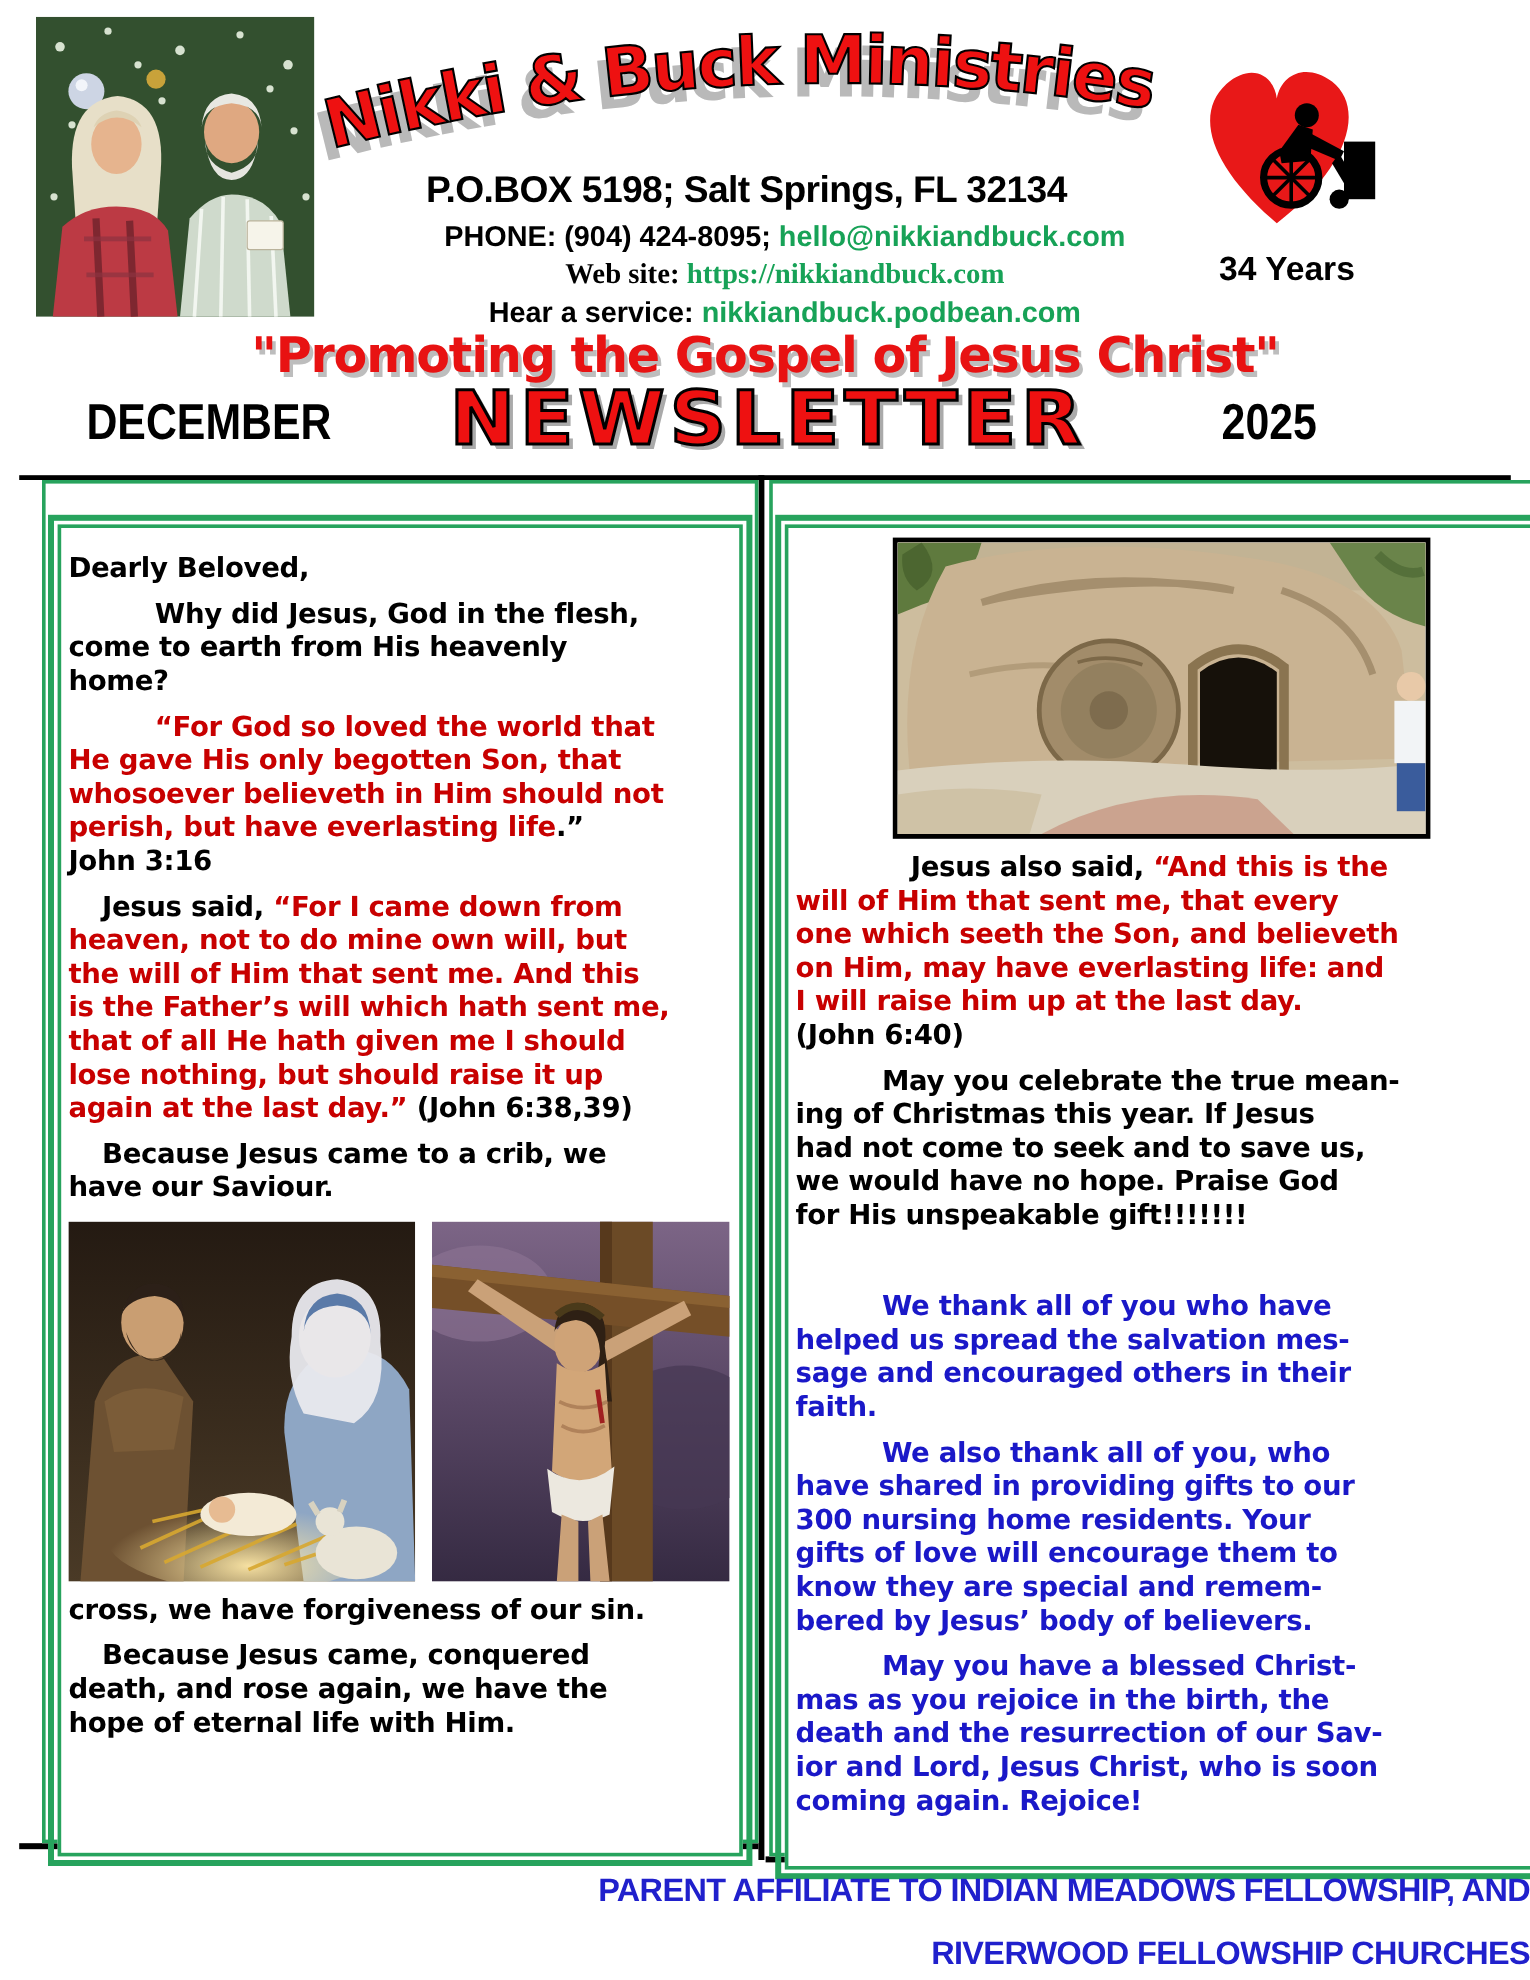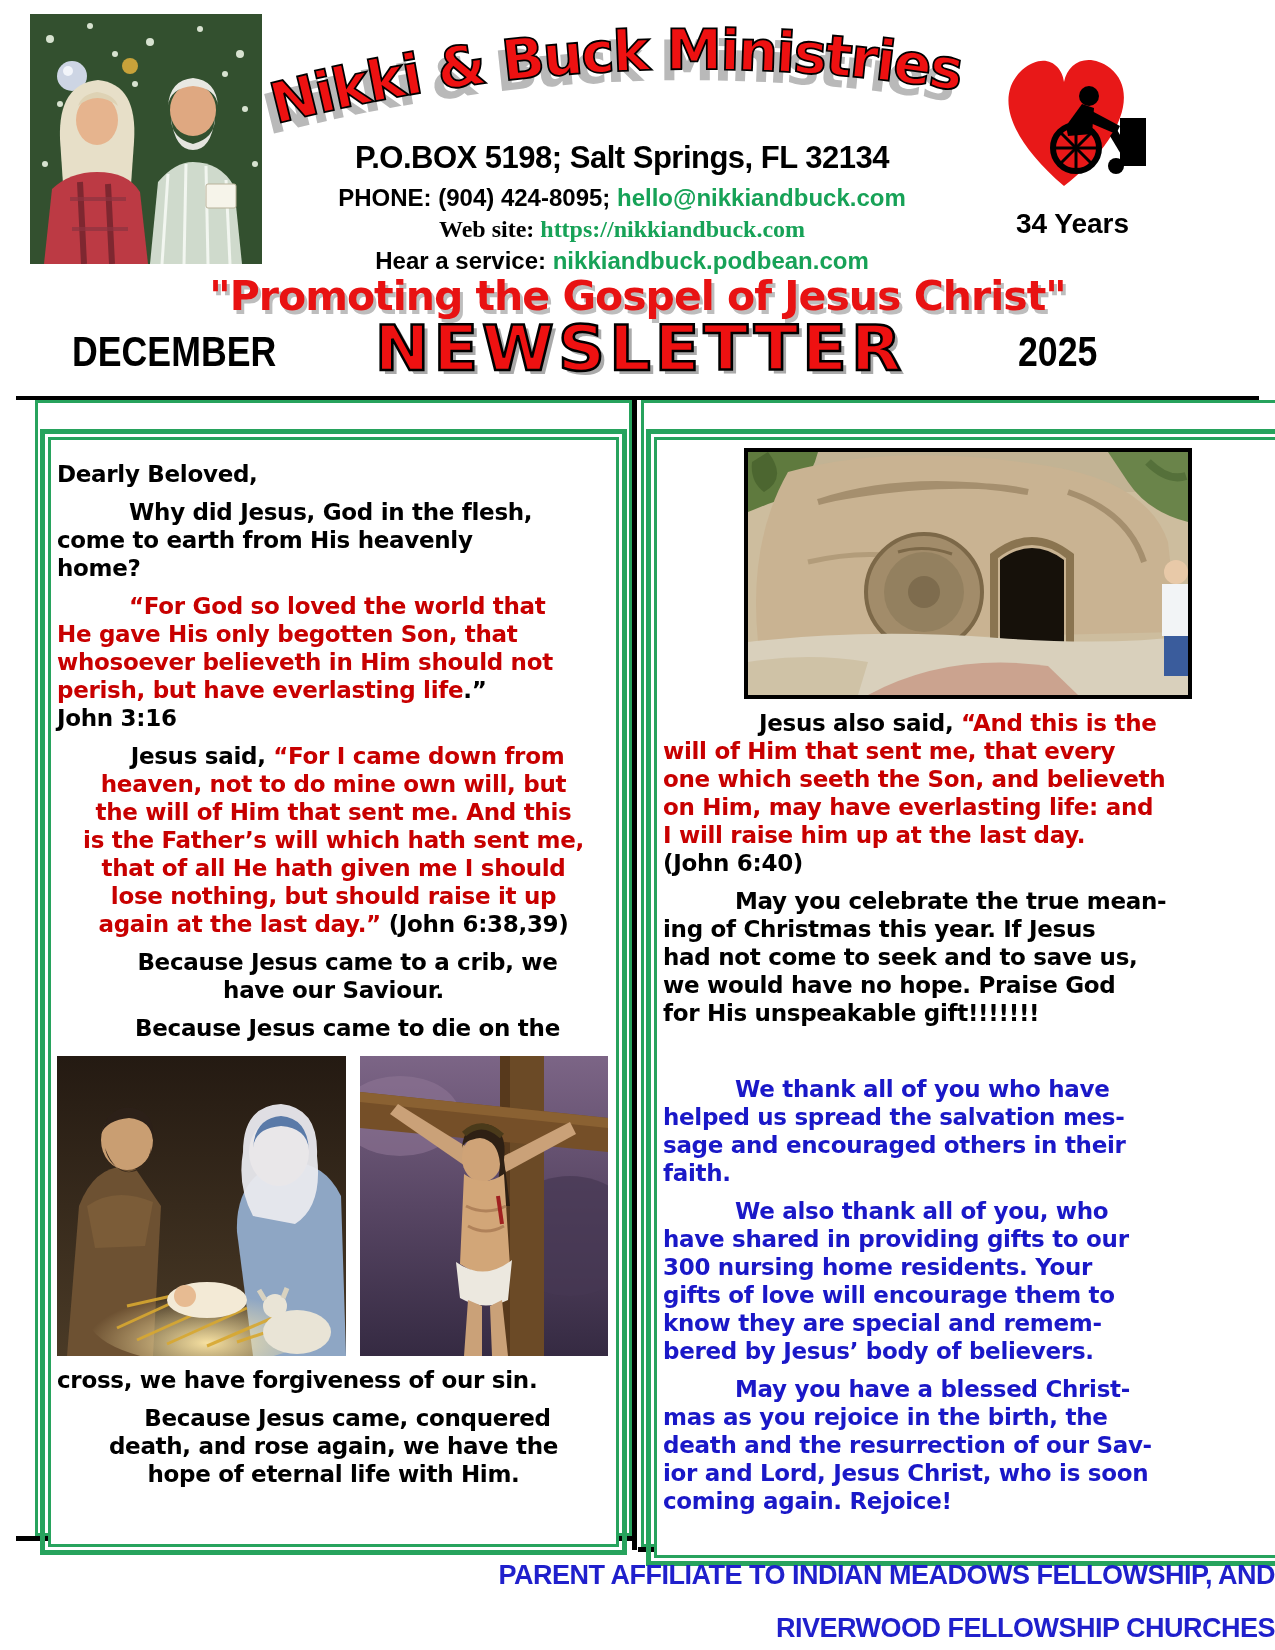--- a/index.html
+++ b/index.html
@@ -4,21 +4,21 @@
 <style>
   html,body{margin:0;padding:0;background:#fff;}
   #page{position:relative;width:1275px;height:1650px;background:#fff;overflow:hidden;
         font-family:"Liberation Sans",sans-serif;}
 
   
   .couple-photo{position:absolute;left:30px;top:14px;width:232px;height:250px;}
   .title-svg{position:absolute;left:262px;top:26px;width:720px;height:118px;}
   .hdr-center{position:absolute;left:262px;width:720px;text-align:center;color:#000;}
   .addr{top:140px;font-size:31px;font-weight:bold;letter-spacing:-0.5px;}
-  .cline{font-size:24px;font-weight:bold;}
+  .cline{font-size:24px;font-weight:bold;margin-left:32px;}
   .c1{top:184px;} .c2{top:216px;font-family:Liberation Serif, serif;} .c3{top:247px;}
   .link-green{color:#17a257;cursor:pointer;}
   .heart-logo{position:absolute;left:992px;top:48px;width:160px;height:145px;}
   .years{position:absolute;left:980px;top:208px;width:185px;text-align:center;
          font-size:28px;font-weight:bold;color:#000;}
   .tagline{position:absolute;left:0;top:272px;width:1275px;text-align:center;
            font-family:"DejaVu Sans",sans-serif;font-size:41px;font-weight:bold;
            color:#e81212;text-shadow:3px 4px 0 #bdbdbd;letter-spacing:-1px;}
   .month,.year{position:absolute;top:328px;font-size:42px;font-weight:bold;color:#000;
                transform:scaleX(.85);transform-origin:left;white-space:nowrap;}
@@ -39,21 +39,21 @@
   .greenbox{position:absolute;box-sizing:border-box;border:3px solid #27a35d;padding:2px;background:#fff;}
   .box-left{left:35px;top:400px;width:597px;height:1136px;}
   .box-right{left:641px;top:400px;width:654px;height:1147px;}
   .frame2{box-sizing:border-box;border:5px solid #27a35d;padding:3px;height:100%;margin-top:24px;}
   .frame3{box-sizing:border-box;border:3px solid #27a35d;height:100%;background:#fff;
           overflow:hidden;padding:2px 6px;}
 
   
   .para{margin:10px 0 0;white-space:pre-line;font-family:"DejaVu Sans",sans-serif;
         font-weight:bold;font-size:23px;line-height:28px;letter-spacing:-0.3px;color:#000;}
-  .ind-none{text-indent:0;} .ind-sm{text-indent:28px;text-align:center;} .ind-lg{text-indent:72px;} .ind-xl{text-indent:96px;}
+  .ind-none{text-indent:0;} .ind-sm{text-indent:28px;} .ind-lg{text-indent:72px;} .ind-xl{text-indent:96px;}
   .gap-xl{margin-top:48px;}
   .c-black{color:#000;} .c-red{color:#c80000;} .c-blue{color:#1a18c8;} .c-green{color:#17a257;}
   .first-para{margin-top:18px;}
 
   .images-row{display:flex;gap:14px;margin-top:14px;height:300px;}
   .nativity{width:289px;height:300px;} .crucifix{width:248px;height:300px;}
   .tomb-wrap{width:440px;height:243px;margin:6px auto 0;border:4px solid #000;}
   .tomb-wrap svg{display:block;}
 
   
@@ -182,21 +182,20 @@
 John 3:16</span></p>
             <p class="para ind-sm"><span class="c-black">Jesus said,  </span><span class="c-red">“For I came down from
 heaven, not to do mine own will, but
 the will of Him that sent me.  And this
 is the Father’s will which hath sent me,
 that of all He hath given me I should
 lose nothing, but should raise it up
 again at the last day.”</span><span class="c-black"> (John 6:38,39)</span></p>
             <p class="para ind-sm"><span class="c-black">Because Jesus came to a crib, we
 have our Saviour.</span></p>
-            <p class="para ind-sm"><span class="c-black">Because Jesus came to die on the</span></p>
           </div>
       <div class="images-row">
         <div class="nativity">
           <svg width="289" height="300" viewBox="0 0 289 300">
             <defs>
               <linearGradient id="natbg" x1="0" y1="0" x2="0" y2="1">
                 <stop offset="0" stop-color="#241a12"></stop>
                     <stop offset="1" stop-color="#4a3a26"></stop>
               </linearGradient>
               <radialGradient id="glow" cx=".5" cy=".78" r=".5">

